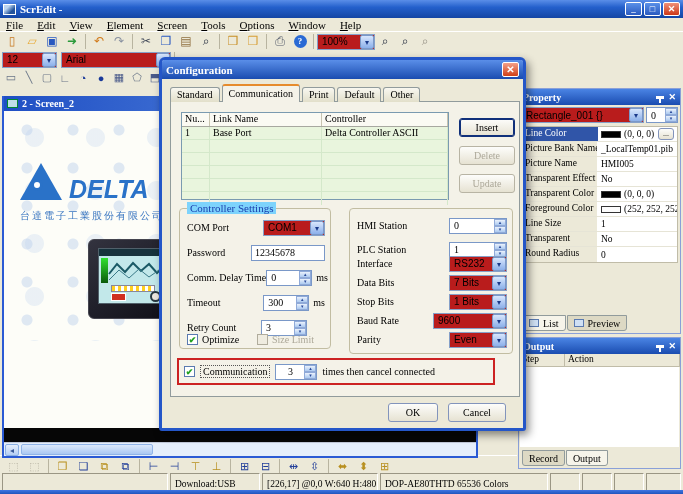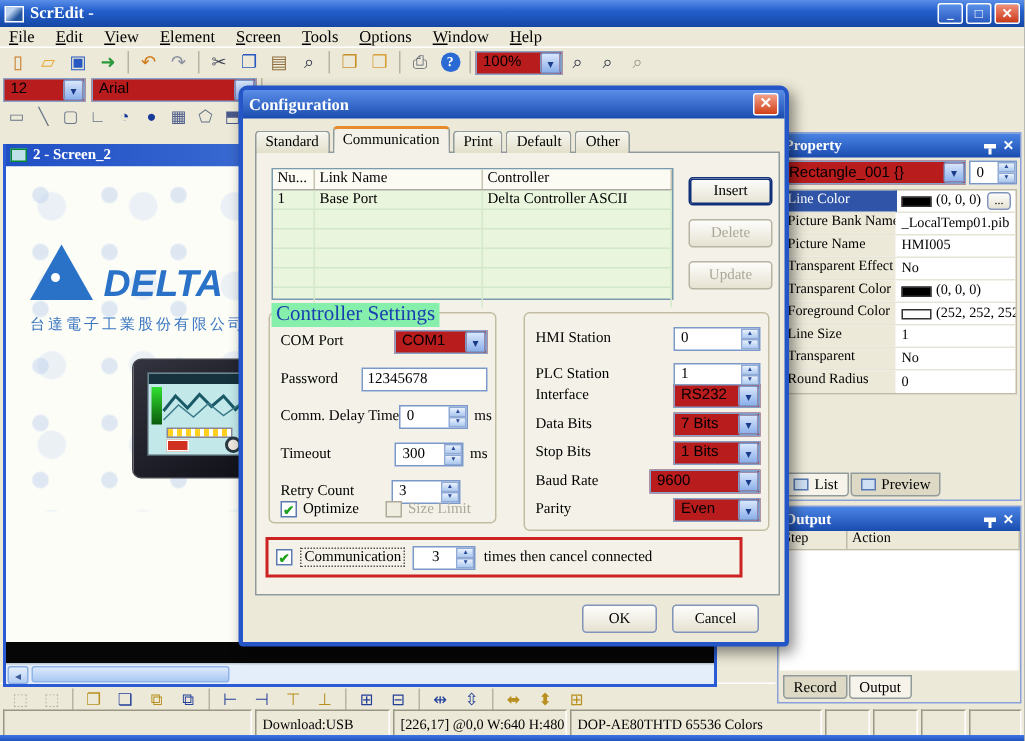--- a/index.html
+++ b/index.html
@@ -88,21 +88,21 @@
   .lt-head span{border-right:1px solid #c8c4b0;padding:0 3px;overflow:hidden;white-space:nowrap}
   .lt-row{display:flex;height:13px;border-bottom:1px solid #d4e8ca}
   .lt-row span{border-right:1px solid #d4e8ca;padding:0 3px;overflow:hidden;white-space:nowrap}
   .c1{width:28px;flex-shrink:0}.c2{width:112px;flex-shrink:0}.c3{flex:1}
   .btn{background:linear-gradient(180deg,#fdfdfb,#e6e2d2);border:1px solid #8294bc;border-radius:3px;
     font-size:10px;text-align:center;font-family:"Liberation Serif",serif}
   .btn.primary{box-shadow:inset 0 0 0 1px #10307a;border-color:#10307a}
   .btn.disabled{color:#aca899;border-color:#b8b4a4}
   .side-btn{position:absolute;left:288px;width:56px;height:19px;line-height:17px}
   .group{position:absolute;border:1px solid #c2bda2;border-radius:4px}
-  .group-label{position:absolute;top:-7px;left:1px;background:#86efac;padding:0 3px;color:#1a3fae;font-size:14px;white-space:nowrap}
+  .group-label{position:absolute;top:-7px;left:7px;background:#7dd3fc;padding:0 3px;color:#1a3fae;font-size:11px;white-space:nowrap}
   .grow{position:absolute;left:7px;right:5px;display:flex;align-items:center;justify-content:space-between;font-size:10px;height:17px}
   .grow .lbl{white-space:nowrap}
   .tinput{background:#fff;border:1px solid #7a98c8;height:16px;font-size:10px;padding:0 3px;display:flex;align-items:center}
   .spin{display:flex;background:#fff;border:1px solid #7a98c8;height:16px}
   .spin .sval{flex:1;padding:0 4px;font-size:10px;display:flex;align-items:center}
   .spin-btns{display:flex;flex-direction:column;width:12px;flex-shrink:0}
   .sbtn{flex:1;background:linear-gradient(180deg,#eaf1fc,#accaf0);border:1px solid #90aad8;font-size:5px;
     line-height:5px;text-align:center;color:#2a4a9a;overflow:hidden}
   .unit{margin-left:4px;font-size:10px}
   .checkbox{width:11px;height:11px;background:#fff;border:1px solid #5a7ab0;display:inline-flex;align-items:center;
@@ -447,21 +447,21 @@
           <span class="group-label">Controller Settings</span>
           <div class="grow" style="top:10px">
             <span class="lbl">COM Port</span>
             <span class="combo" style="width:62px">
               <span class="cval">COM1</span>
               <span class="carrow">▾</span>
             </span>
           </div>
           <div class="grow" style="top:35px">
             <span class="lbl">Password</span>
-            <span class="tinput" style="width:84px">12345678</span>
+            <span class="tinput" style="width:74px">12345678</span>
           </div>
           <div class="grow" style="top:60px">
             <span class="lbl">Comm. Delay Time</span>
             <span style="display:flex;align-items:center">
               <span class="spin" style="width:46px">
                 <span class="sval">0</span>
                 <span class="spin-btns">
                   <span class="sbtn">▴</span>
                   <span class="sbtn">▾</span>
                 </span>

